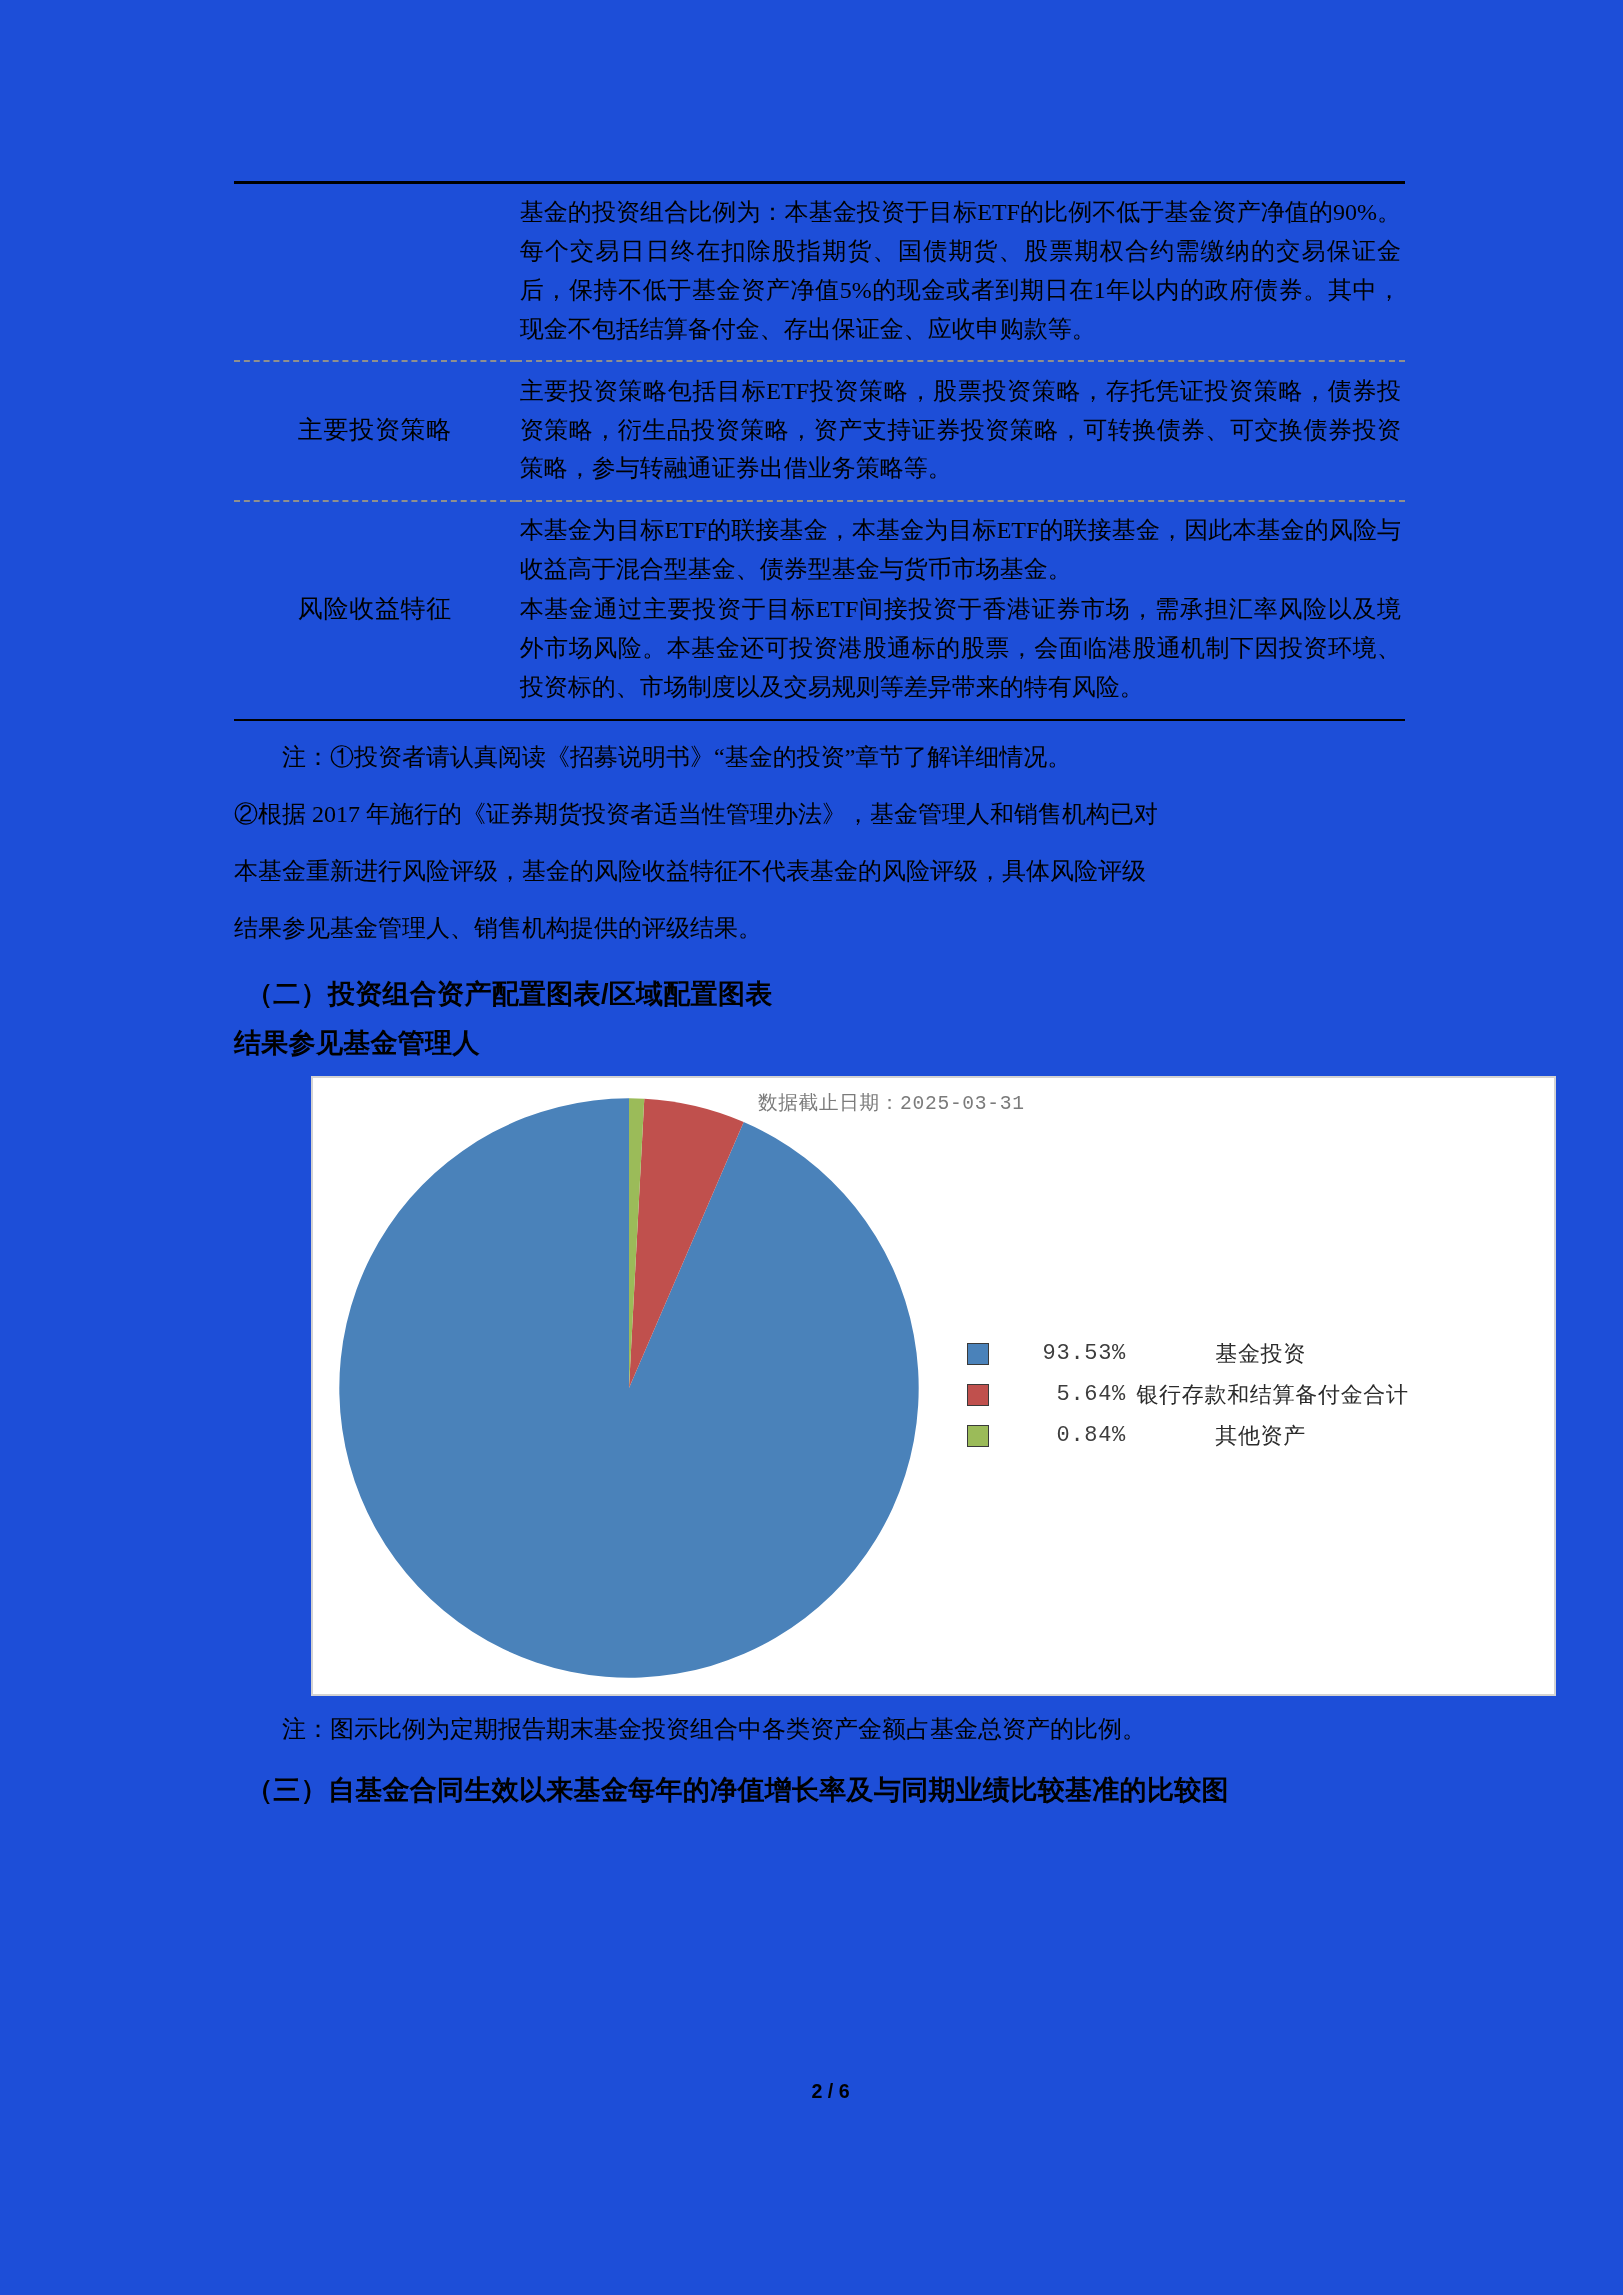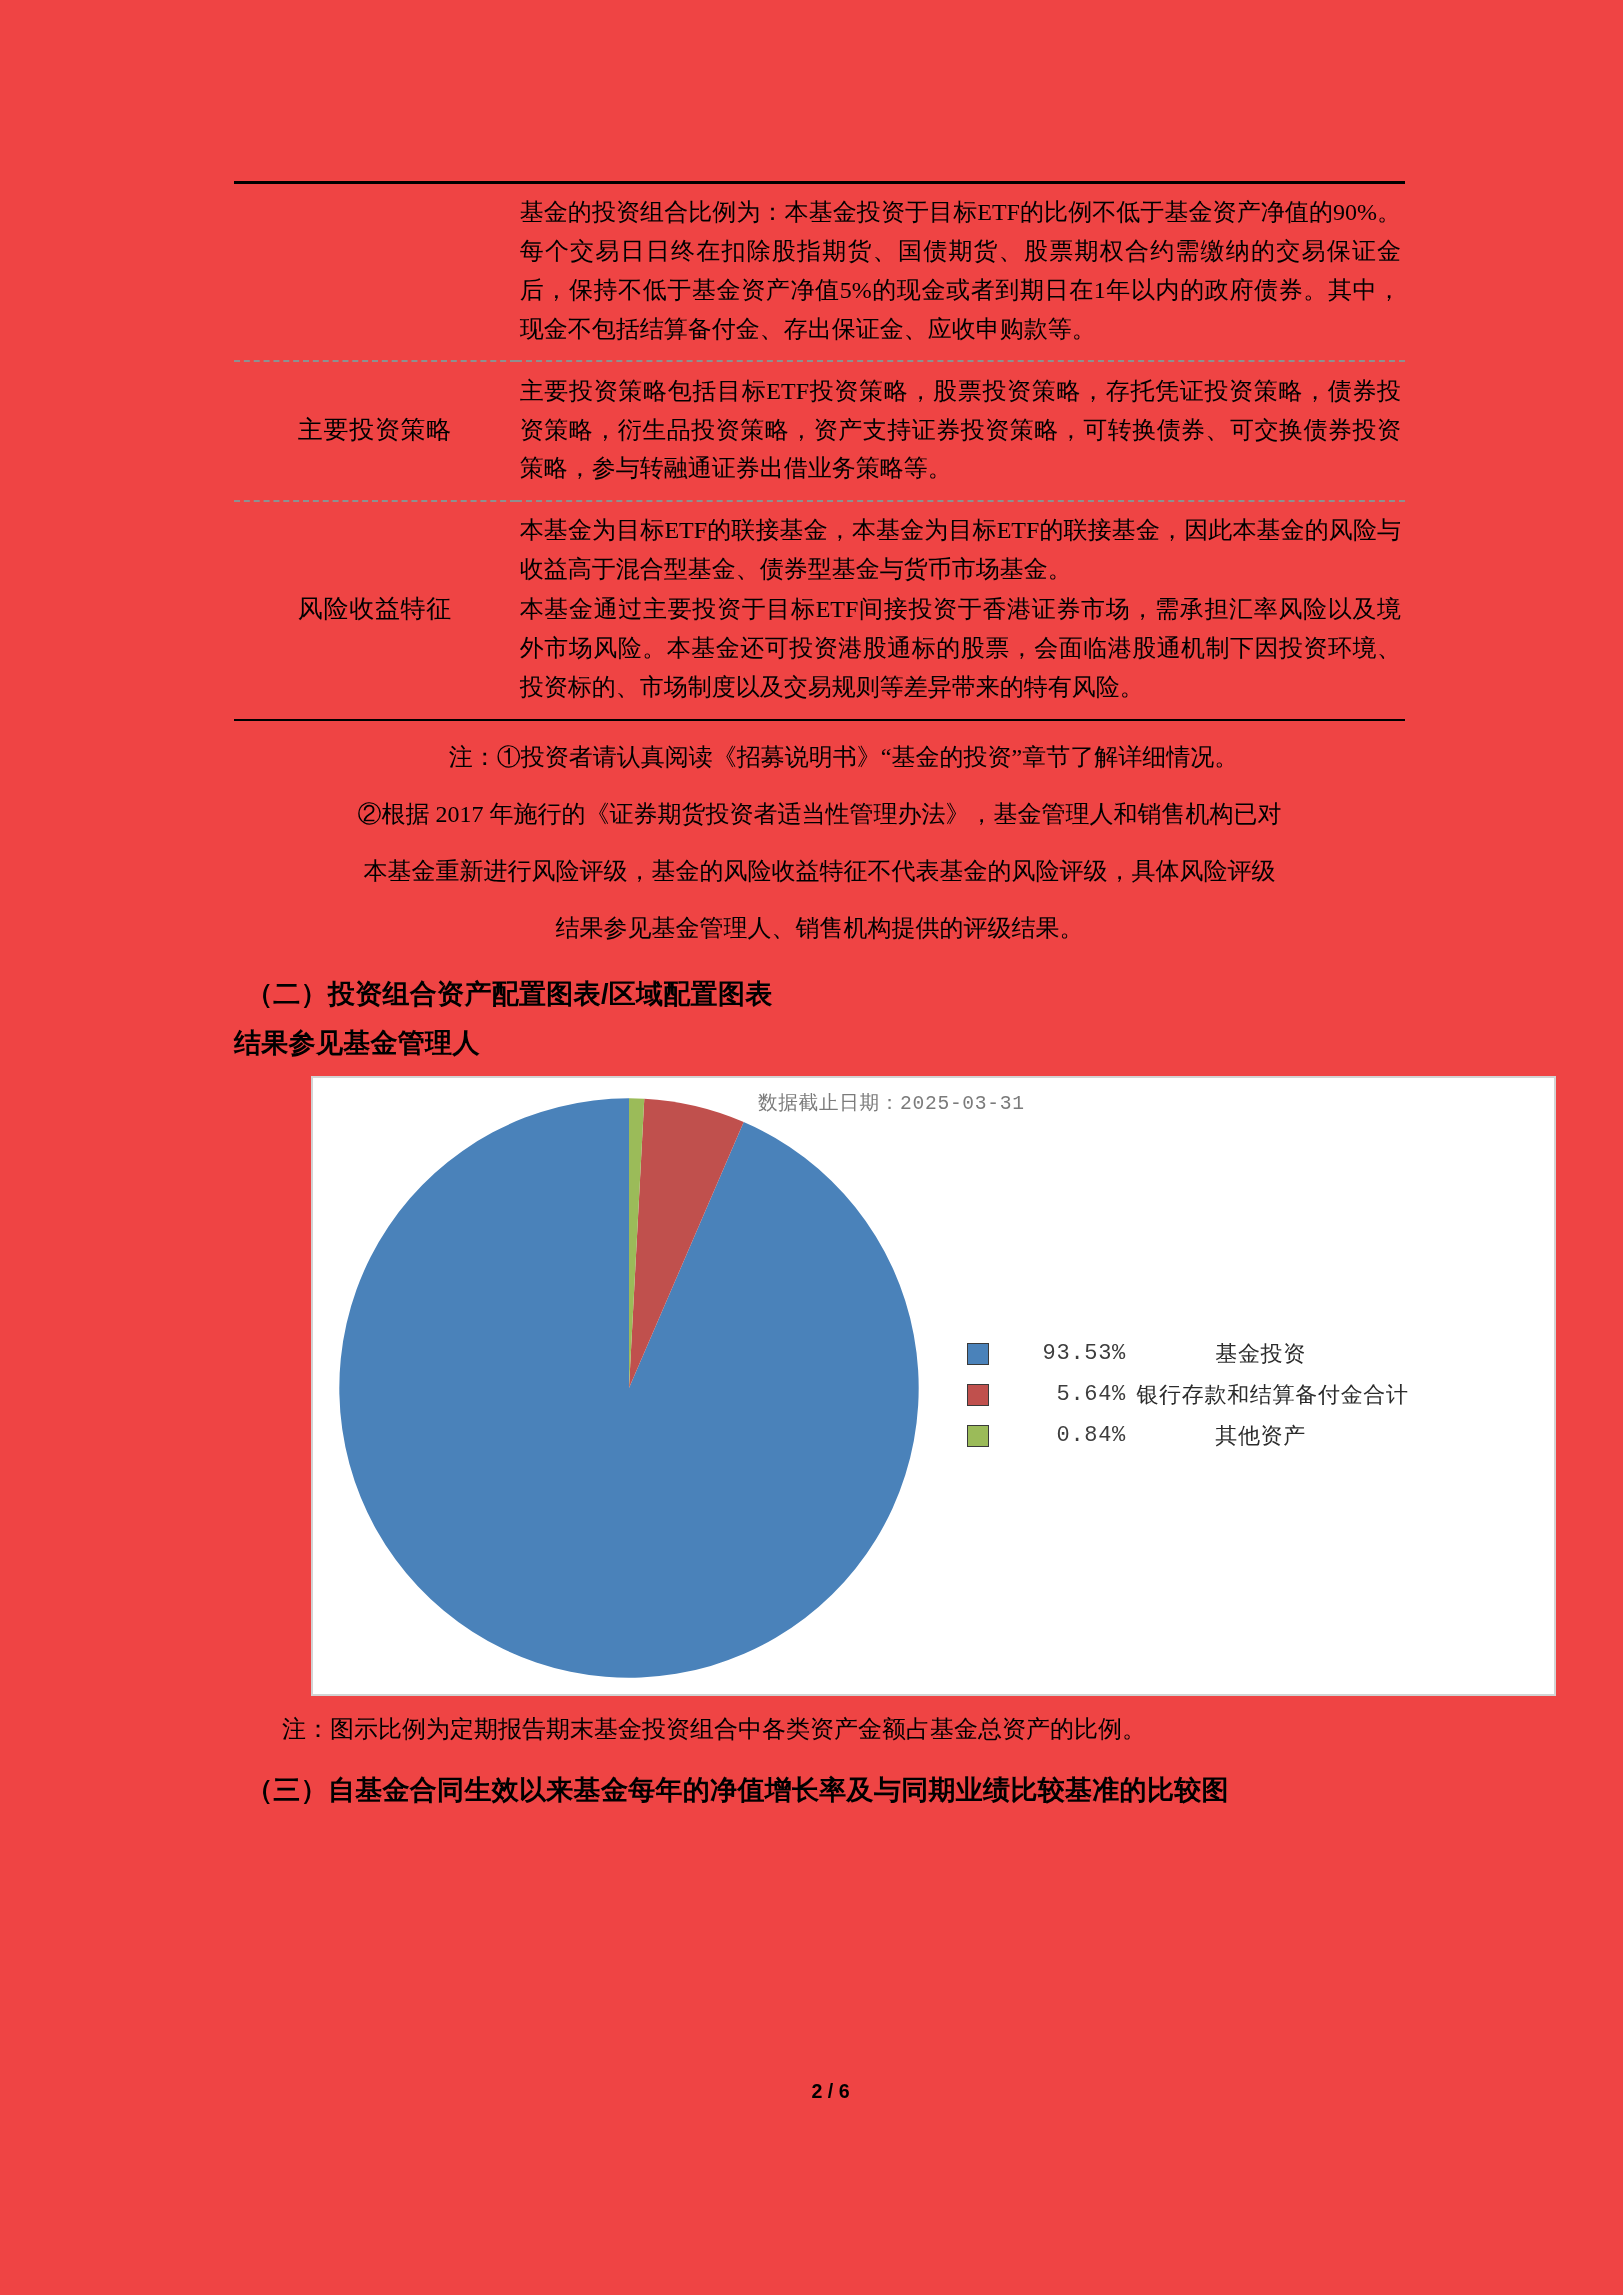--- a/index.html
+++ b/index.html
@@ -9,21 +9,21 @@
     background: #ffffff;
   }
   body {
     font-family: "Liberation Serif", "DejaVu Serif", serif;
     color: #000000;
   }
   .page {
     position: relative;
     width: 1623px;
     height: 2295px;
-    background: #ef4444;
+    background: #1d4ed8;
     overflow: hidden;
     box-sizing: border-box;
   }
 
   
   .content {
     position: absolute;
     left: 234px;
     top: 181px;
     width: 1171px;
@@ -68,21 +68,20 @@
 
   
   .notes {
     margin-top: 19.6px;
   }
   .note-line {
     font-size: 24px;
     line-height: 1.45;
     text-indent: 48px;
     margin: 0 0 22px 0;
-    text-align: center;
   }
   .note-line.cont {
     text-indent: 0;
   }
 
   
   .heading-block {
     margin-top: 30px;
   }
   .h-section {

